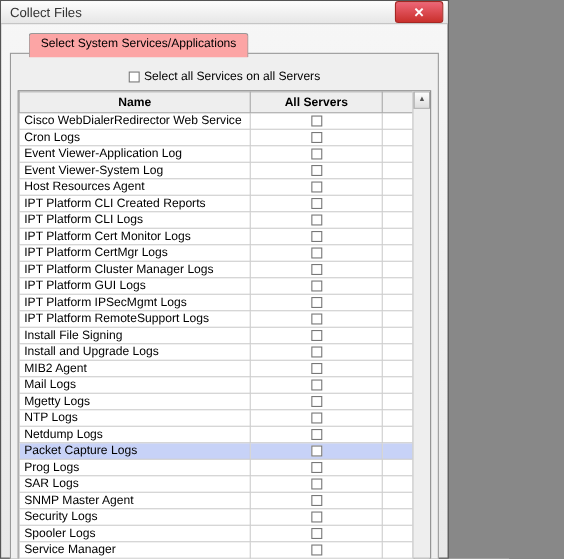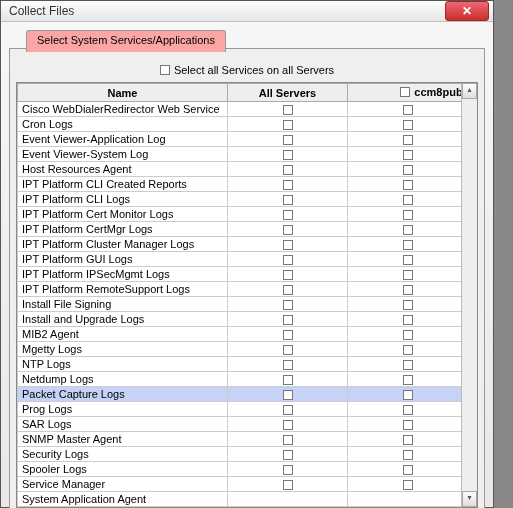--- a/index.html
+++ b/index.html
@@ -5,21 +5,21 @@
   * { box-sizing: border-box; margin: 0; padding: 0; }
   body {
     font-family: Tahoma, Arial, sans-serif;
     font-size: 11px;
     background: #888;
     width: 513px;
     height: 508px;
     overflow: hidden;
   }
   .window {
-    width: 494px;
+    width: 408px;
     height: 508px;
     background: linear-gradient(#f7f7f7, #e8e8e8);
     border: 1px solid #555;
     display: flex;
     flex-direction: column;
   }
   .titlebar {
     height: 24px;
     background: linear-gradient(#fdfdfd, #e6e6e6);
     border-bottom: 1px solid #c0c0c0;
@@ -283,20 +283,25 @@
                     <td>Install and Upgrade Logs</td>
                     <td class="chk-cell"><span class="chk"></span></td>
                     <td class="chk-cell"><span class="chk"></span></td>
                   </tr>
                   <tr>
                     <td>MIB2 Agent</td>
                     <td class="chk-cell"><span class="chk"></span></td>
                     <td class="chk-cell"><span class="chk"></span></td>
                   </tr>
                   <tr>
+                    <td>Mail Logs</td>
+                    <td class="chk-cell"><span class="chk"></span></td>
+                    <td class="chk-cell"><span class="chk"></span></td>
+                  </tr>
+                  <tr>
                     <td>Mgetty Logs</td>
                     <td class="chk-cell"><span class="chk"></span></td>
                     <td class="chk-cell"><span class="chk"></span></td>
                   </tr>
                   <tr>
                     <td>NTP Logs</td>
                     <td class="chk-cell"><span class="chk"></span></td>
                     <td class="chk-cell"><span class="chk"></span></td>
                   </tr>
                   <tr>

